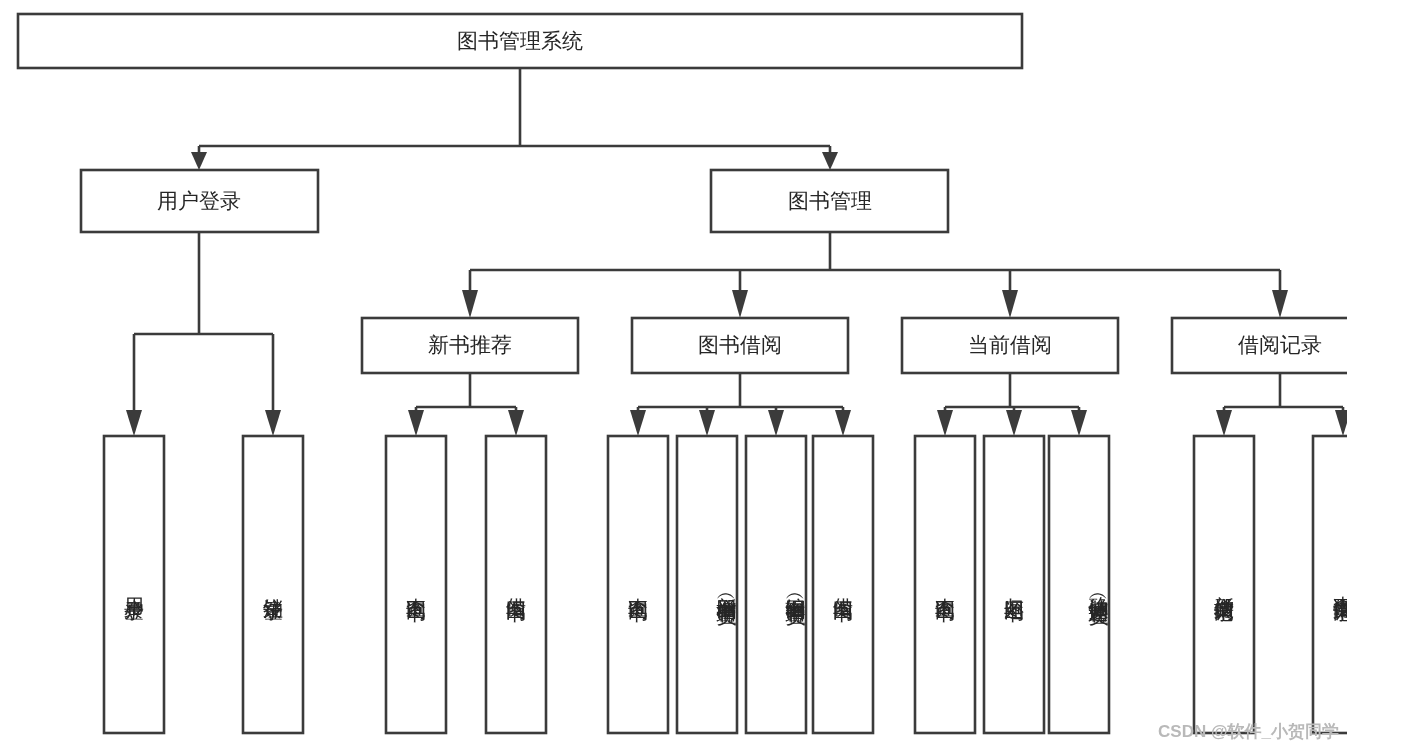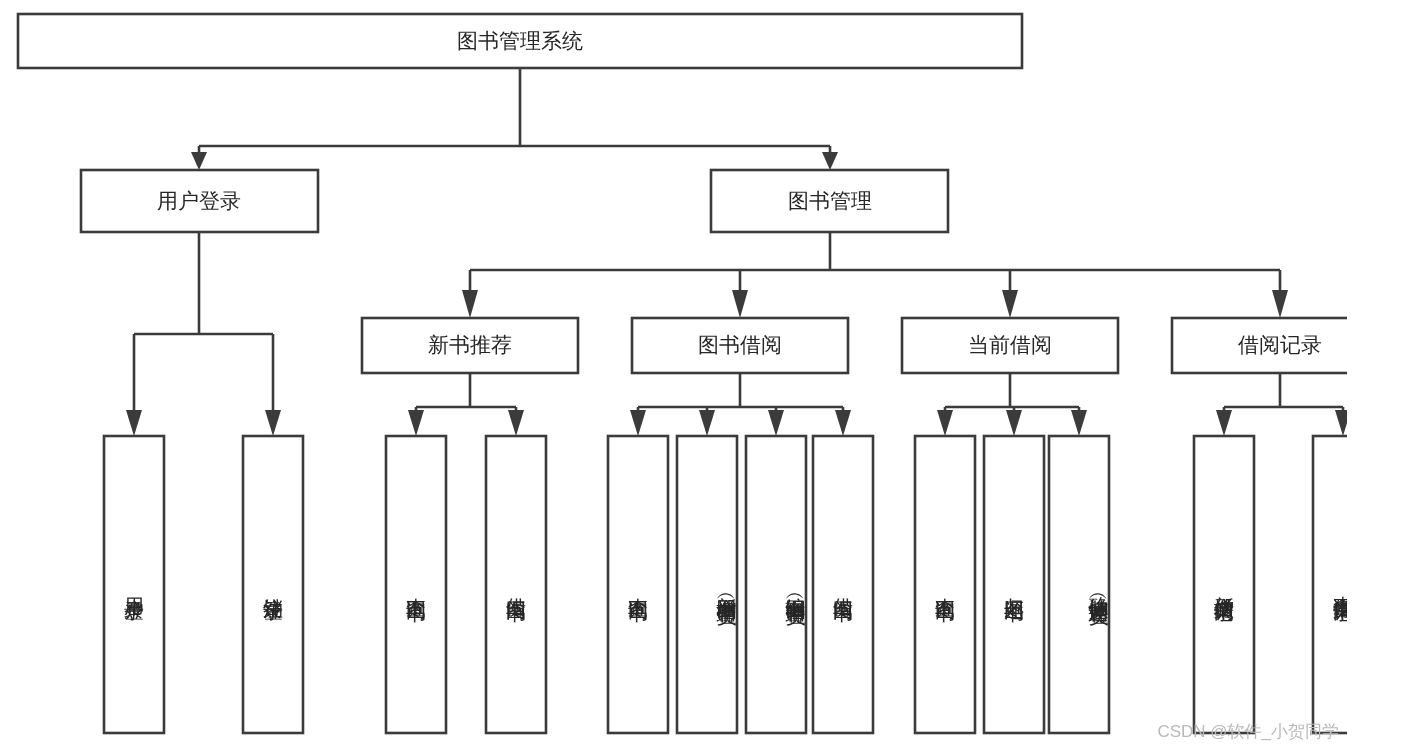--- a/index.html
+++ b/index.html
@@ -67,20 +67,21 @@
   }
   .watermark {
     position: absolute;
     right: 8px;
     bottom: 4px;
     font-family: "Liberation Sans", "DejaVu Sans", sans-serif;
     font-size: 17px;
     color: #b9b9b9;
     white-space: nowrap;
     user-select: none;
+    font-weight: bold;
   }
 </style>
 </head>
 <body>
 
 <div id="diagram-root">
 
   <svg class="diagram-canvas" viewBox="0 0 1405 747">
 
     <g>

